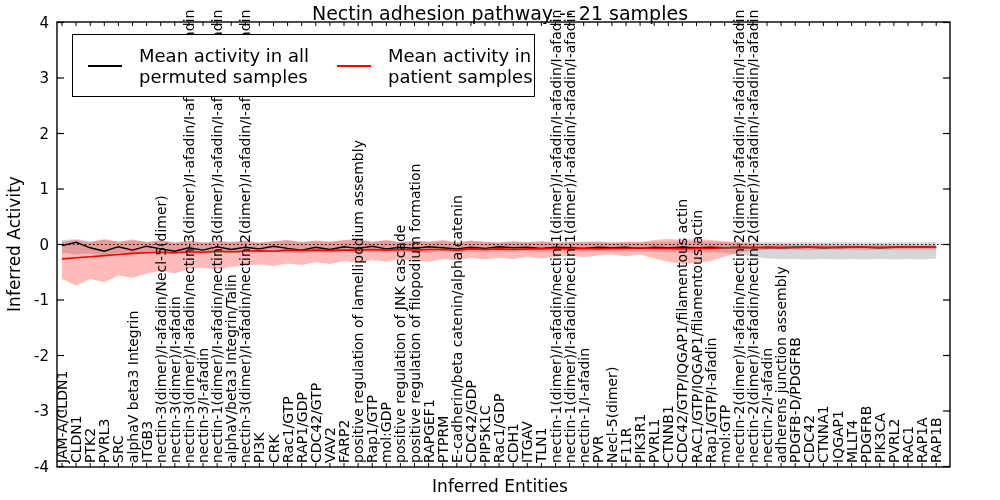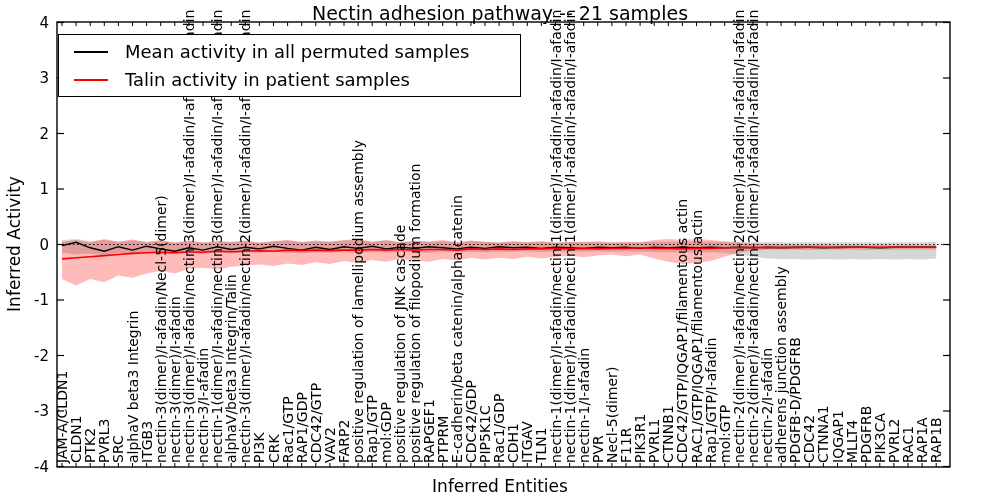--- a/index.html
+++ b/index.html
@@ -22,23 +22,23 @@
   }
   .ytl{
     position:absolute;width:34px;text-align:right;font-size:15px;
     line-height:16px;z-index:2;
   }
   .xtl{
     position:absolute;font-size:14px;line-height:14px;white-space:nowrap;
     transform:rotate(-90deg);transform-origin:0 100%;z-index:2;
   }
   .legend{
-    position:absolute;left:58px;top:34px;width:461px;height:61px;
+    position:absolute;left:72px;top:34px;width:461px;height:61px;
     background:#ffffff;border:1.5px solid #000;z-index:3;
-    display:flex;flex-direction:column;justify-content:center;gap:7px;
+    display:flex;flex-direction:row;justify-content:center;gap:7px;
   }
   .legend-row{display:flex;align-items:center;font-size:18px;}
   .legend-swatch{display:inline-block;width:34px;height:2px;margin-left:15px;margin-right:17px;flex:none;}
 </style>
 </head>
 <body>
 
 <div id="figure">
   <svg id="plot-svg" width="1000" height="500">
       <polygon points="62.0,240.1 76.1,238.9 90.2,241.2 104.3,240.1 118.4,241.7 132.5,240.6 146.6,241.7 160.7,241.2 174.8,242.3 188.9,241.2 203.0,242.3 217.1,241.2 231.2,241.7 245.3,241.2 259.4,242.3 273.5,241.2 287.6,240.6 301.7,241.7 315.8,241.2 329.9,241.7 344.0,240.6 358.1,240.1 372.2,241.7 386.3,240.6 400.4,242.3 414.5,241.2 428.6,241.7 442.7,241.2 456.8,242.3 470.9,241.2 485.0,241.7 499.1,242.3 513.2,241.7 527.3,242.3 541.4,241.7 555.5,242.3 569.6,242.3 583.7,241.7 597.8,242.3 611.9,242.3 626.0,242.3 640.1,242.3 654.2,241.7 668.3,241.7 682.4,241.7 696.5,241.7 710.6,241.7 724.7,242.3 738.8,242.3 752.9,242.3 767.0,242.3 781.1,242.3 795.2,242.3 809.3,242.3 823.4,242.3 837.5,242.3 851.6,242.3 865.7,242.3 879.8,242.3 893.9,242.3 908.0,242.3 922.1,242.3 936.2,241.7 936.2,258.4 922.1,259.5 908.0,258.9 893.9,259.5 879.8,258.9 865.7,259.5 851.6,258.9 837.5,259.5 823.4,258.9 809.3,259.5 795.2,258.9 781.1,258.9 767.0,258.4 752.9,256.7 738.8,254.5 724.7,252.8 710.6,252.3 696.5,252.3 682.4,252.3 668.3,252.3 654.2,251.7 640.1,251.7 626.0,251.2 611.9,251.7 597.8,251.2 583.7,251.7 569.6,251.7 555.5,251.2 541.4,252.3 527.3,251.2 513.2,251.7 499.1,251.7 485.0,252.3 470.9,251.7 456.8,252.3 442.7,251.7 428.6,252.8 414.5,252.3 400.4,251.7 386.3,252.8 372.2,251.7 358.1,252.8 344.0,251.7 329.9,252.8 315.8,252.3 301.7,253.4 287.6,252.8 273.5,251.7 259.4,252.8 245.3,252.3 231.2,253.4 217.1,252.3 203.0,253.9 188.9,252.8 174.8,254.5 160.7,253.4 146.6,252.3 132.5,254.5 118.4,252.8 104.3,255.6 90.2,253.4 76.1,254.5 62.0,252.8" fill="rgba(128,128,128,0.32)" stroke="none"></polygon>
@@ -276,16 +276,16 @@
       <div class="xtl" style="left: 943.2px; top: 449px;">RAP1B</div>
     </div>
 
   <div class="legend">
     <div class="legend-row">
       <span class="legend-swatch" style="background: rgb(0, 0, 0);"></span>
       <span>Mean activity in all permuted samples</span>
     </div>
     <div class="legend-row">
       <span class="legend-swatch" style="background: rgb(255, 0, 0);"></span>
-      <span>Talin activity in patient samples</span>
+      <span>Mean activity in patient samples</span>
     </div>
   </div>
 </div>
 
 </body></html>

